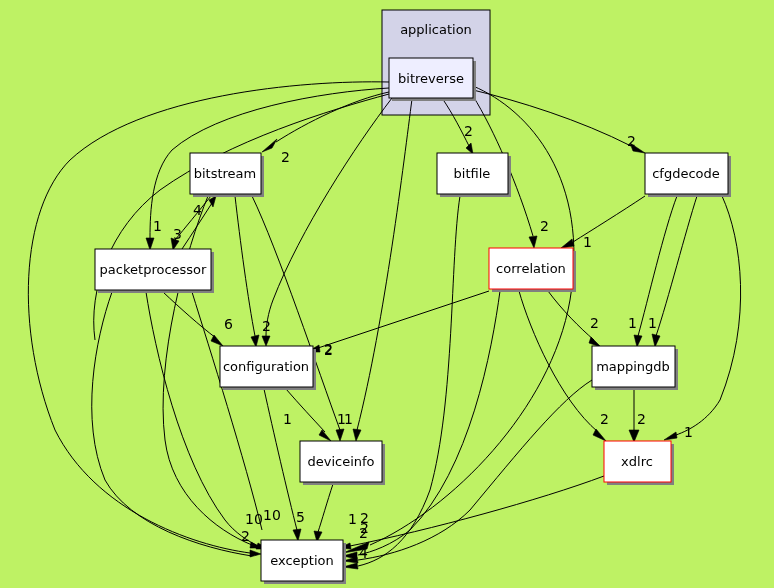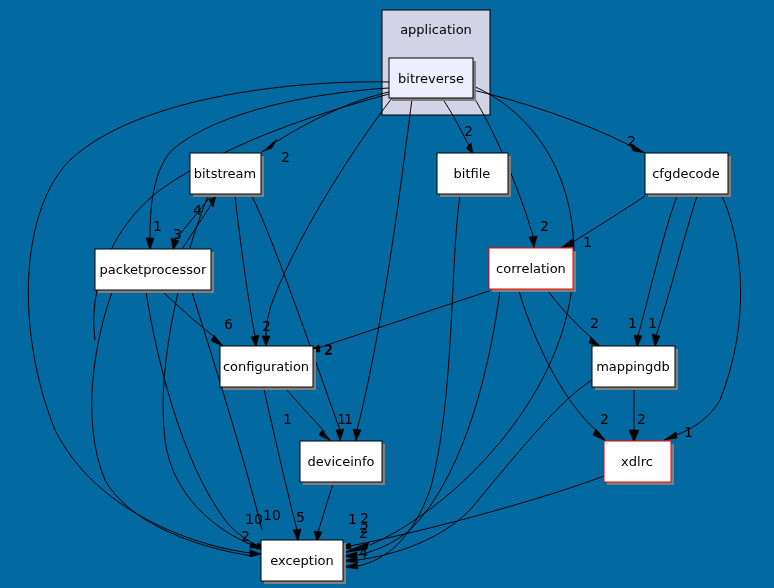--- a/index.html
+++ b/index.html
@@ -4,21 +4,21 @@
 <style>
   html, body {
     margin: 0;
     padding: 0;
     background: #ffffff;
   }
   #graph-root {
     position: relative;
     width: 774px;
     height: 588px;
-    background: #0369a1;
+    background: #bef264;
     font-family: "DejaVu Sans", "Liberation Sans", sans-serif;
     overflow: hidden;
   }
   svg { display: block; }
   .edge-path {
     fill: none;
     stroke: #000000;
     stroke-width: 1;
   }
   .arrow-head { fill: #000000; stroke: #000000; stroke-width: 0.6; }

